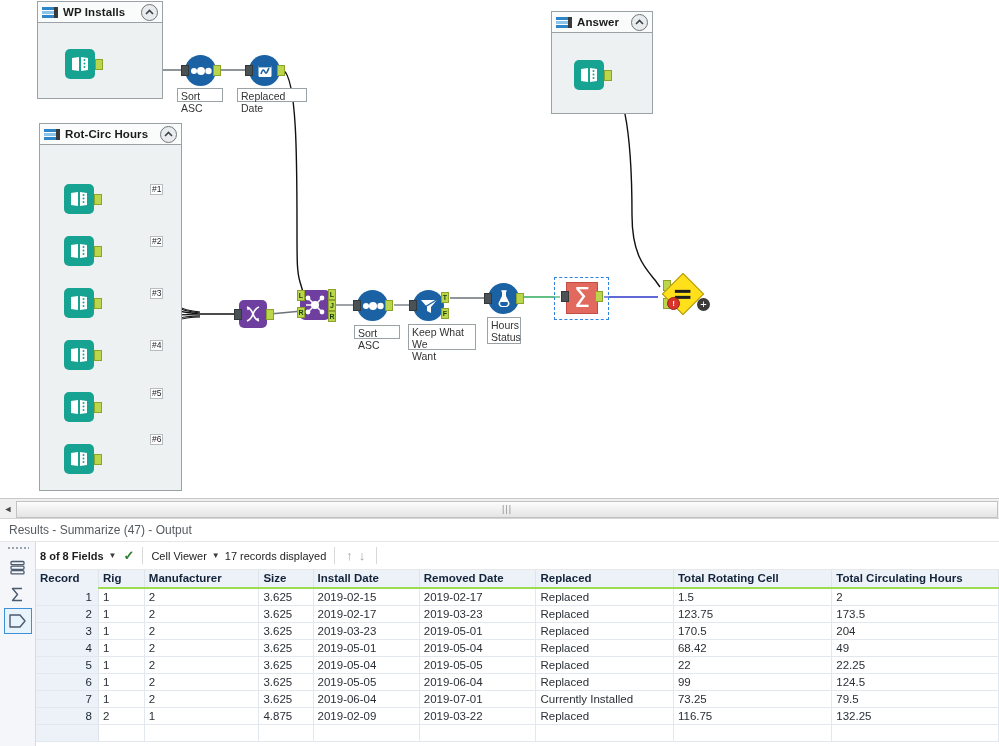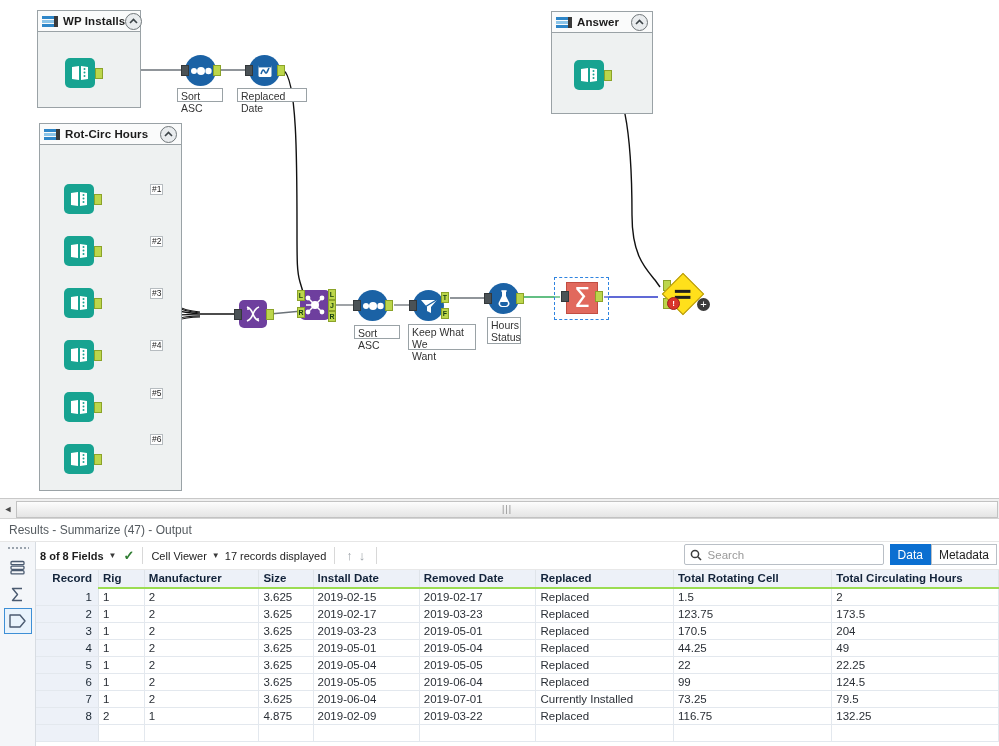--- a/index.html
+++ b/index.html
@@ -251,21 +251,21 @@
   table.grid th {
     background: #edf1f8;
     border-bottom: 2px solid #9bdc52;
     border-right: 1px solid #dfe4ea;
     font-size: 11.5px; font-weight: bold; color: #12233a;
     text-align: left; padding: 2px 4px 3px 4px;
     height: 17px; box-sizing: border-box;
     white-space: nowrap;
   }
   table.grid th.recordcol {
-    text-align: right; border-bottom: 1px solid #edf1f8;
+    text-align: left; border-bottom: 1px solid #edf1f8;
     background:#edf1f8; padding-right: 6px;
   }
   table.grid td {
     border-bottom: 1px solid #e3e8ee;
     border-right: 1px solid #e3e8ee;
     padding: 1px 4px; height: 17px; box-sizing: border-box;
     font-size: 11.5px; color: #2a2f36;
     white-space: nowrap; overflow: hidden;
     background: #ffffff;
   }
@@ -306,21 +306,21 @@
 
       <path d="M394,305 L414,305" stroke="#6b7278" stroke-width="1.3" fill="none"></path>
 
       <path d="M450,298 L487,298" stroke="#6b7278" stroke-width="1.3" fill="none"></path>
 
       <path d="M521,297 L560,297" stroke="#2faa5a" stroke-width="1.6" fill="none"></path>
 
       <path d="M604,297 L658,297" stroke="#2b37c9" stroke-width="1.4" fill="none"></path>
     </svg>
 
-    <div class="container" style="left:37px; top:10px; width:104px; height:98px;">
+    <div class="container" style="left:37px; top:1px; width:126px; height:98px;">
       <div class="container-head">
         <span class="cont-icon">
           <i class="bar1"></i>
             <i class="bar2"></i>
             <i class="bar3"></i>
             <i class="blk"></i>
         </span>
         <span class="container-title">WP Installs</span>
         <span class="collapse-btn">
           <svg width="9" height="7" viewBox="0 0 9 7">
@@ -646,31 +646,20 @@
           <span class="tb-check">✓</span>
           <span class="tb-div"></span>
           <span class="tb-text norm">Cell Viewer</span>
           <span class="tb-caret">▼</span>
           <span class="tb-text norm">17 records displayed</span>
           <span class="tb-div"></span>
           <span class="tb-arrow">↑</span>
           <span class="tb-arrow">↓</span>
           <span class="tb-div"></span>
 
-          <div class="tb-right">
-            <div class="search-box">
-              <svg width="12" height="12" viewBox="0 0 12 12">
-                <circle cx="5" cy="5" r="3.6" fill="none" stroke="#3b3b3b" stroke-width="1.5"></circle>
-                <line x1="7.8" y1="7.8" x2="11" y2="11" stroke="#3b3b3b" stroke-width="1.6"></line>
-              </svg>
-              <input type="text" placeholder="Search" style="">
-            </div>
-            <div class="seg on first">Data</div>
-            <div class="seg">Metadata</div>
-          </div>
         </div>
 
         <div class="grid-wrap">
           <table class="grid">
             <colgroup>
               <col style="width:60px">
                 <col style="width:44px">
                 <col style="width:110px">
               <col style="width:52px">
                 <col style="width:102px">
@@ -727,21 +716,21 @@
                 <td>204</td>
               </tr>
               <tr>
                 <td class="recordcol">4</td>
                 <td>1</td>
                 <td>2</td>
                 <td>3.625</td>
                 <td>2019-05-01</td>
                 <td>2019-05-04</td>
                 <td>Replaced</td>
-                <td>44.25</td>
+                <td>68.42</td>
                 <td>49</td>
               </tr>
               <tr>
                 <td class="recordcol">5</td>
                 <td>1</td>
                 <td>2</td>
                 <td>3.625</td>
                 <td>2019-05-04</td>
                 <td>2019-05-05</td>
                 <td>Replaced</td>

